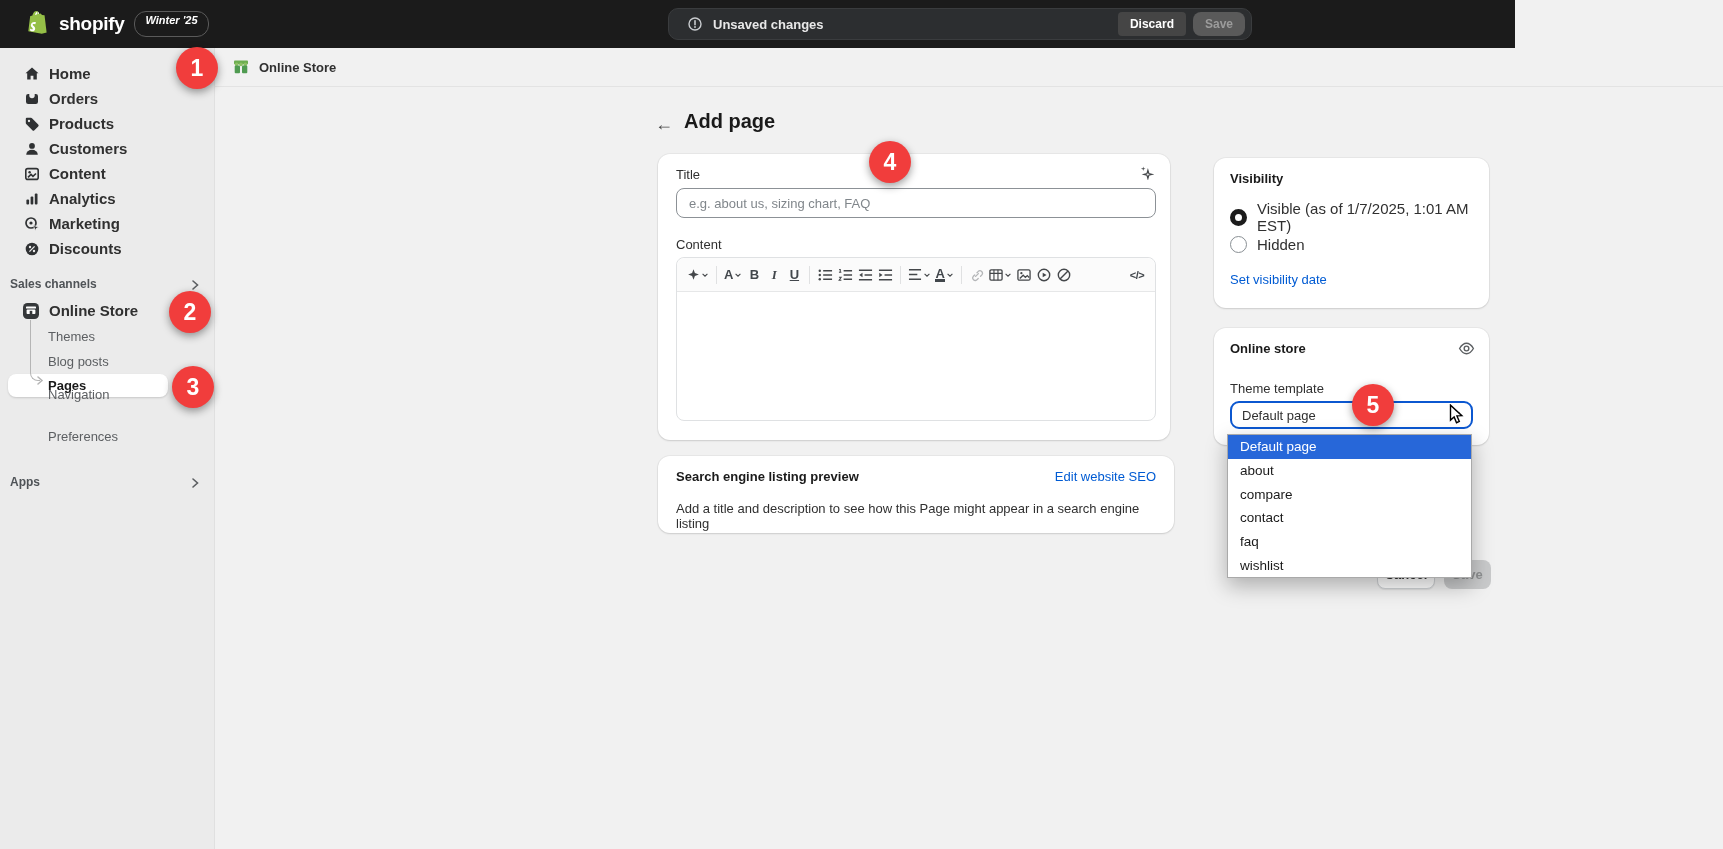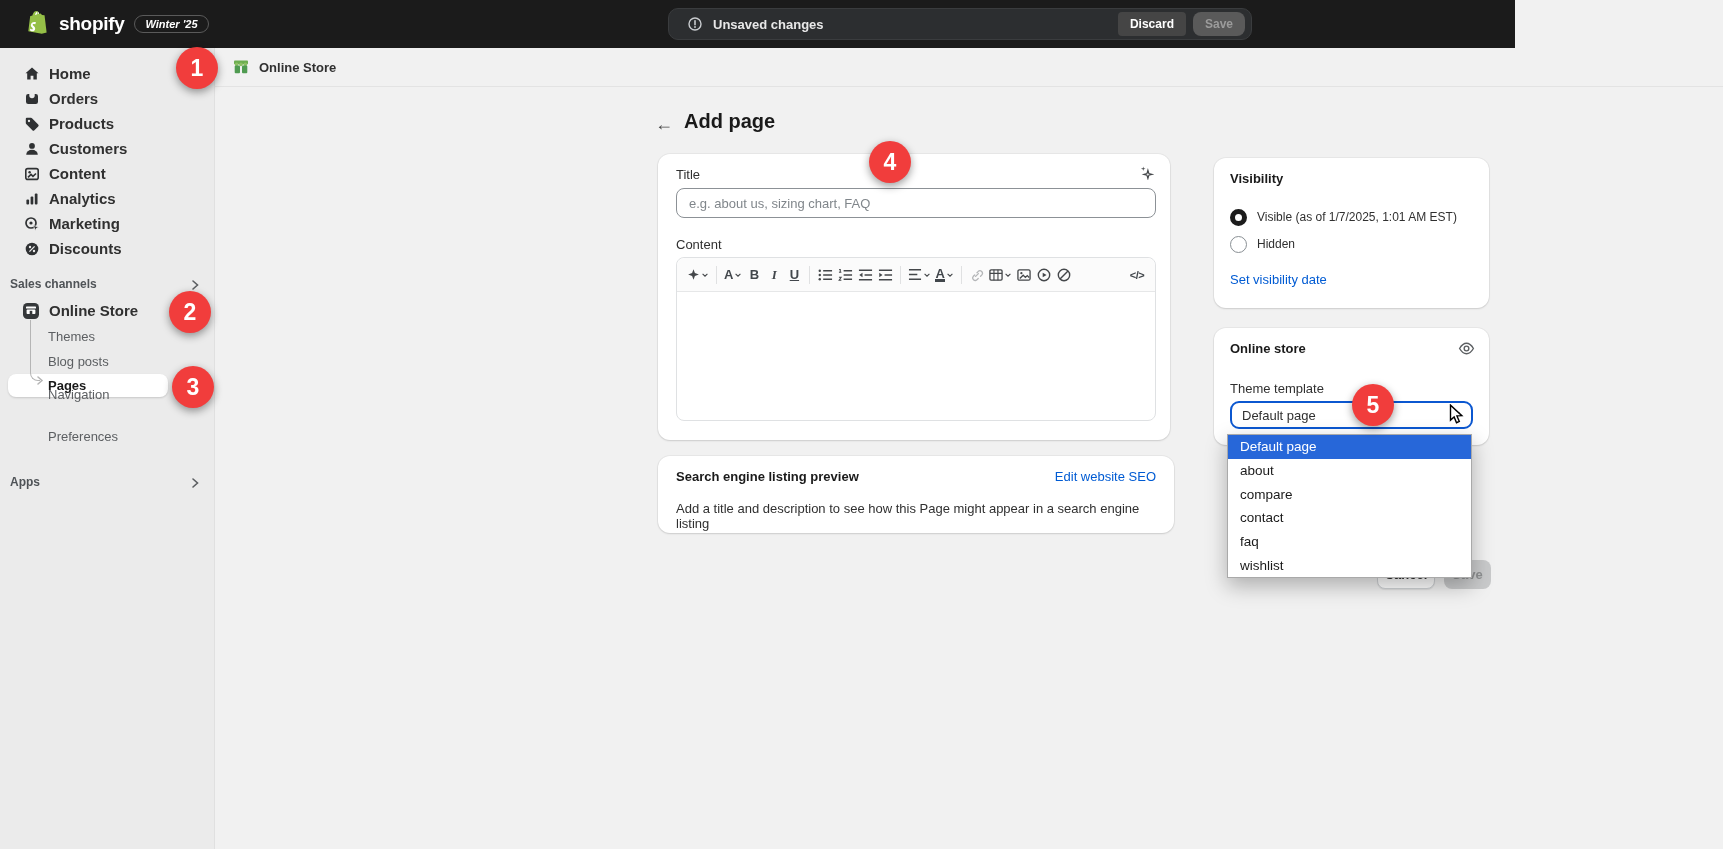--- a/index.html
+++ b/index.html
@@ -4,21 +4,21 @@
 <style>
   * { box-sizing: border-box; margin: 0; padding: 0; }
   html,body { width:1723px; height:849px; overflow:hidden; }
   body { font-family: "Liberation Sans", "DejaVu Sans", sans-serif; background:#f1f1f1; position:relative; }
   .abs { position:absolute; }
 
   
   .topbar { position:absolute; left:0; top:0; width:1515px; height:48px; background:#1b1b1b; display:flex; align-items:center; z-index:20; }
   .logo-wrap { display:flex; align-items:center; gap:9px; padding-left:24px; }
   .brand { color:#fff; font-size:19px; font-weight:700; letter-spacing:-0.3px; }
-  .version-badge { margin-left:10px; border:1px solid #5a5a5a; border-radius:12px; padding:2px 10px 2px; color:#fff; font-size:11px; font-weight:700; font-style:italic; }
+  .version-badge { margin-left:10px; border:1px solid #5a5a5a; border-radius:12px; padding:2px 10px 10px; color:#fff; font-size:11px; font-weight:700; font-style:italic; }
   .unsaved-pill { position:absolute; left:668px; top:8px; width:584px; height:32px; background:#2c2e30; border:1px solid #3a3c3e; border-radius:10px; display:flex; align-items:center; padding:0 6px 0 18px; }
   .unsaved-label { margin-left:10px; color:#e8e8e8; font-size:13px; font-weight:600; flex:1; }
   .btn-discard { height:24px; padding:0 12px; background:#454545; border:none; border-radius:4px; color:#fff; font-size:12px; font-weight:700; cursor:pointer; }
   .btn-save-top { height:24px; margin-left:7px; padding:0 12px; background:#5a5a5a; border:none; border-radius:8px; color:#9c9c9c; font-size:12px; font-weight:700; }
 
   
   .sidebar { position:absolute; left:0; top:48px; width:215px; height:801px; background:#ebebeb; border-right:1px solid #e0e0e0; }
   .nav-row { position:absolute; left:8px; width:195px; height:25px; display:flex; align-items:center; padding-left:16px; gap:9px; border-radius:8px; cursor:pointer; }
   .nav-row .lbl { font-size:15px; font-weight:600; color:#303030; }
   .sec-label { position:absolute; left:10px; font-size:12px; font-weight:700; color:#4f5357; }
@@ -56,21 +56,21 @@
   .tb-b { font-weight:800; } .tb-i { font-style:italic; font-family:"Liberation Serif", serif; } .tb-u { text-decoration:underline; }
   .tb-colorA { border-bottom:3px solid #42474c; line-height:11px; }
   .tb-code { font-size:11px; font-weight:700; letter-spacing:-0.5px; }
   .tb-spacer { flex:1; }
 
   .link-blue { color:#005bd3; font-size:13px; font-weight:500; cursor:pointer; text-decoration:none; }
 
   .radio-row { position:absolute; left:16px; height:20px; display:flex; align-items:center; gap:10px; cursor:pointer; }
   .radio { width:17px; height:17px; border-radius:50%; background:#fff; border:1.5px solid #898f94; flex:none; }
   .radio.sel { border:5.5px solid #1c1c1c; }
-  .radio-lbl { font-size:12px; color:#303030; }
+  .radio-lbl { font-size:15px; color:#303030; }
 
   .select-box { position:absolute; left:16px; top:73px; width:243px; height:28px; border:2px solid #0b57d0; border-radius:9px; background:#fff; display:flex; align-items:center; padding:0 10px; cursor:pointer; }
   .select-val { font-size:13px; color:#303030; flex:1; }
 
   .dropdown { position:absolute; left:1227px; top:434px; width:245px; background:#fff; border:1px solid #a9a9a9; box-shadow:0 8px 20px rgba(0,0,0,.28); z-index:40; }
   .dd-opt { height:23.7px; display:flex; align-items:center; padding-left:12px; font-size:13.5px; color:#1a1a1a; cursor:pointer; }
   .dd-opt.sel { background:#2767d9; color:#fff; }
 
   .btn-cancel { position:absolute; left:1377px; top:560px; width:58px; height:29px; background:#fff; border:1px solid #d0d3d6; border-radius:8px; font-size:13px; font-weight:600; color:#303030; cursor:pointer; z-index:5; box-shadow:0 1px 1px rgba(0,0,0,.08); font-family:inherit; }
   .btn-save { position:absolute; left:1444px; top:560px; width:47px; height:29px; background:#c9cacb; border:none; border-radius:8px; font-size:13px; font-weight:600; color:#8e9091; z-index:5; font-family:inherit; }

